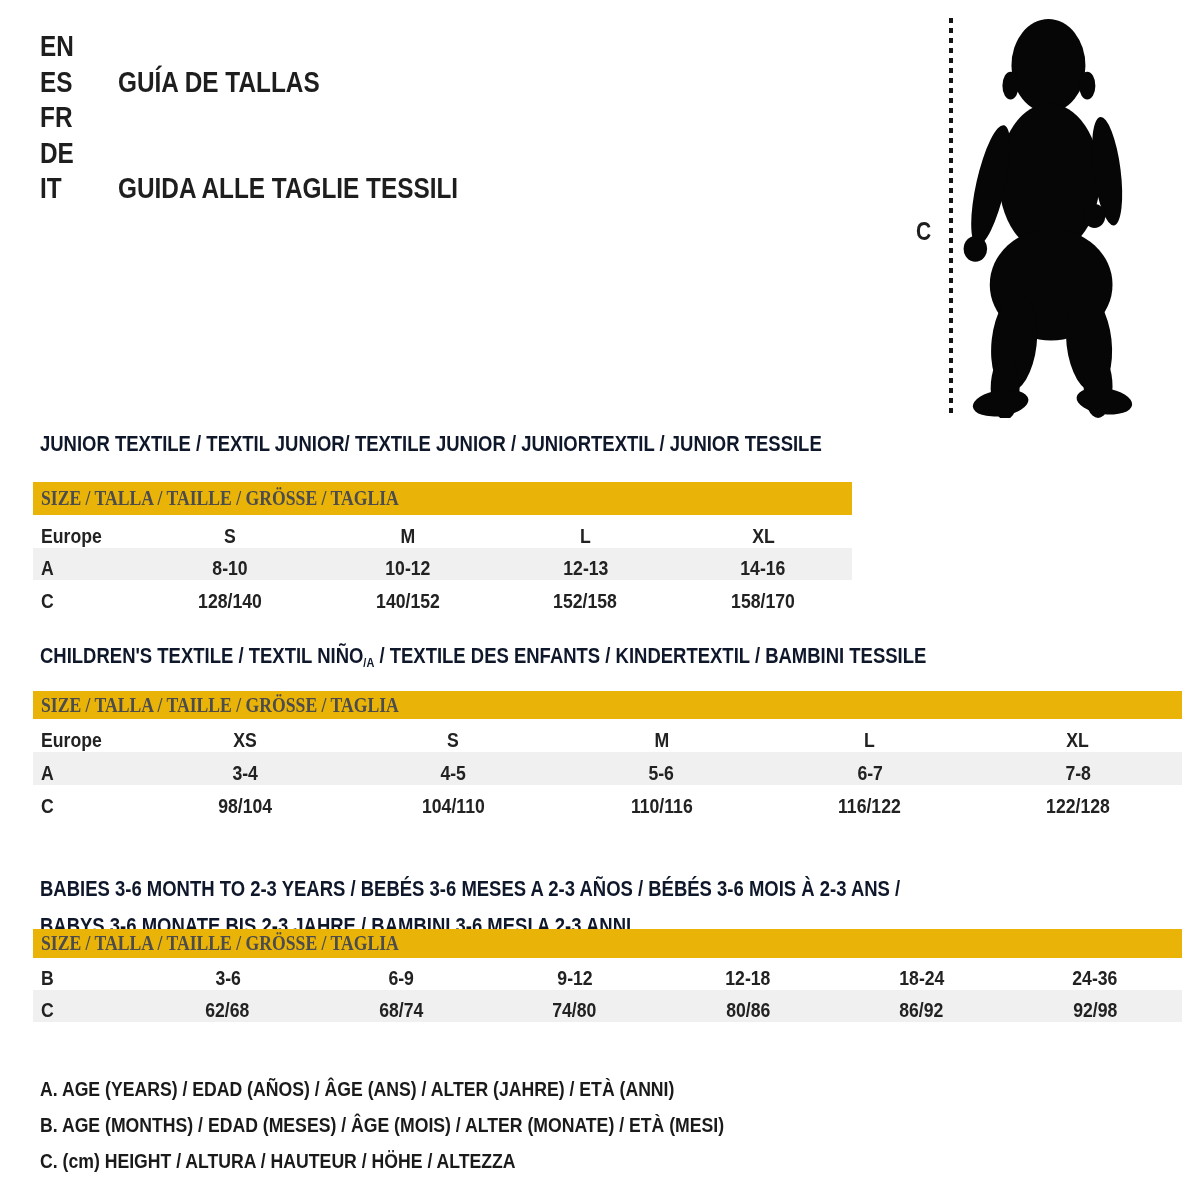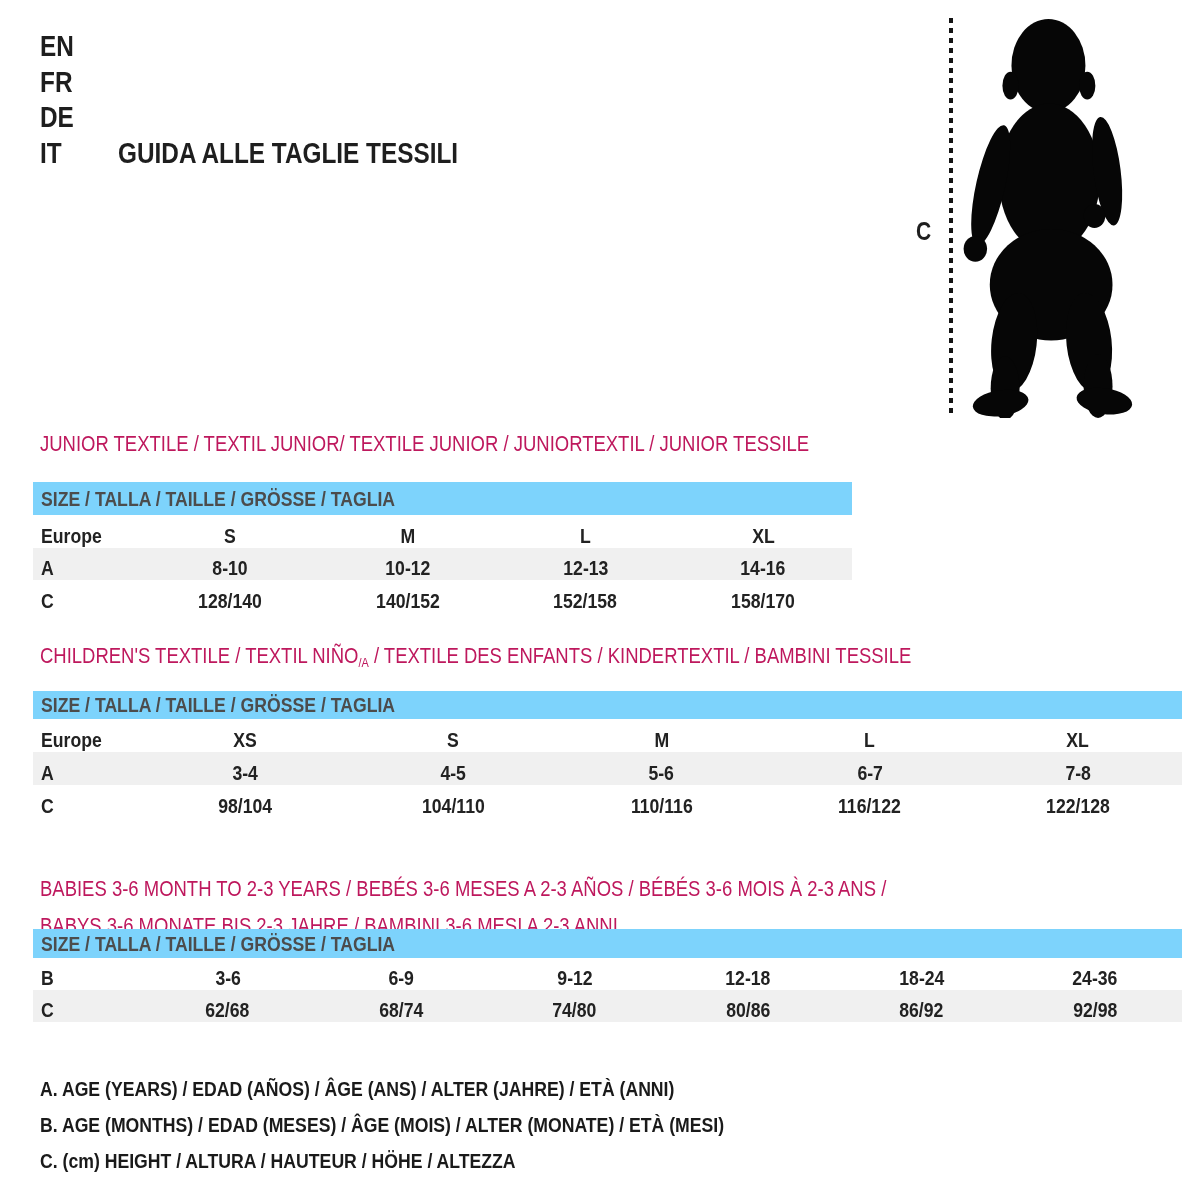--- a/index.html
+++ b/index.html
@@ -18,30 +18,30 @@
   .lang-row{display:flex;height:35.5px;align-items:flex-start;font-weight:bold;font-size:29px;}
   .lang-code{width:78px;}
 
   
   .height-line{left:949px;top:18px;width:4px;height:399px;
     background:repeating-linear-gradient(180deg,#141414 0 5px,transparent 5px 10px);}
   .height-label{left:916px;top:217px;font-size:25px;font-weight:bold;}
   .figure-svg{left:960px;top:14px;}
 
   
-  .section-title{font-weight:normal;font-size:22px;line-height:26px;color:#be185d;}
+  .section-title{font-weight:bold;font-size:22px;line-height:26px;color:#0f172a;}
   .title-junior{left:40px;top:431px;}
   .title-children{left:40px;top:643px;}
   .title-babies{left:40px;top:870px;line-height:37px;}
   .sub{font-size:13px;vertical-align:-4px;}
 
   
   .size-table{position:absolute;left:33px;}
-  .size-bar{background:#7dd3fc;display:flex;align-items:center;padding-left:8px;
-    font-weight:bold;font-size:21px;color:#4c4c4c;}
+  .size-bar{background:#eab308;display:flex;align-items:center;padding-left:8px;
+    font-weight:bold;font-size:21px;color:#4c4c4c;font-family:Liberation Serif, serif;}
   .trow{display:flex;align-items:flex-end;font-weight:bold;font-size:21px;color:#222;}
   .trow.zebra{background:#f0f0f0;}
   .tlabel{width:100px;padding-left:8px;text-align:left;}
   .tcell{flex:1;text-align:center;}
   #junior-table{top:482px;width:819px;}
   #junior-table .size-bar{height:33px;}
   #junior-table .trow{height:32.5px;}
   #children-table{top:691px;width:1149px;}
   #children-table .size-bar{height:28px;}
   #children-table .trow{height:33px;}
@@ -51,20 +51,24 @@
 
   
   .legend{left:40px;top:1071px;font-weight:bold;font-size:21px;line-height:36px;color:#1a1a1a;}
 </style>
 </head>
 <body>
 
 <div class="abs lang-list">
   <div class="lang-row">
     <span class="lang-code"><span class="cond">EN</span></span>
+  </div>
+  <div class="lang-row">
+    <span class="lang-code"><span class="cond">ES</span></span>
+    <span class="lang-label"><span class="cond">GUÍA DE TALLAS</span></span>
   </div>
   <div class="lang-row">
     <span class="lang-code"><span class="cond">FR</span></span>
   </div>
   <div class="lang-row">
     <span class="lang-code"><span class="cond">DE</span></span>
   </div>
   <div class="lang-row">
     <span class="lang-code"><span class="cond">IT</span></span>
     <span class="lang-label"><span class="cond">GUIDA ALLE TAGLIE TESSILI</span></span>

